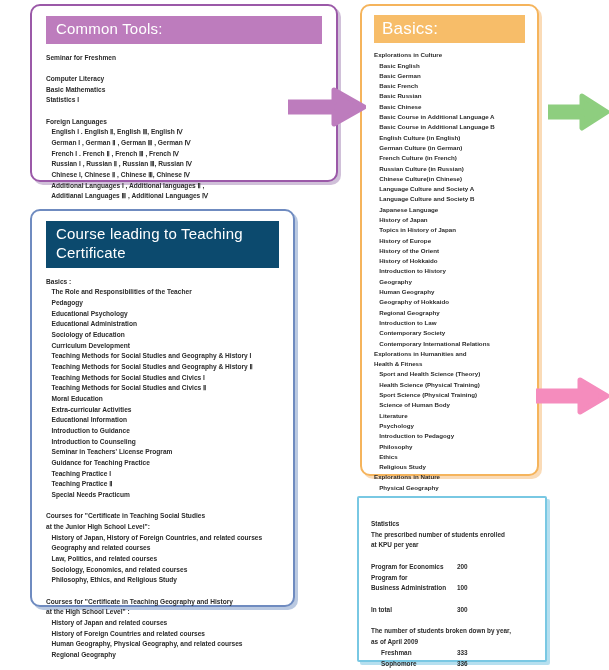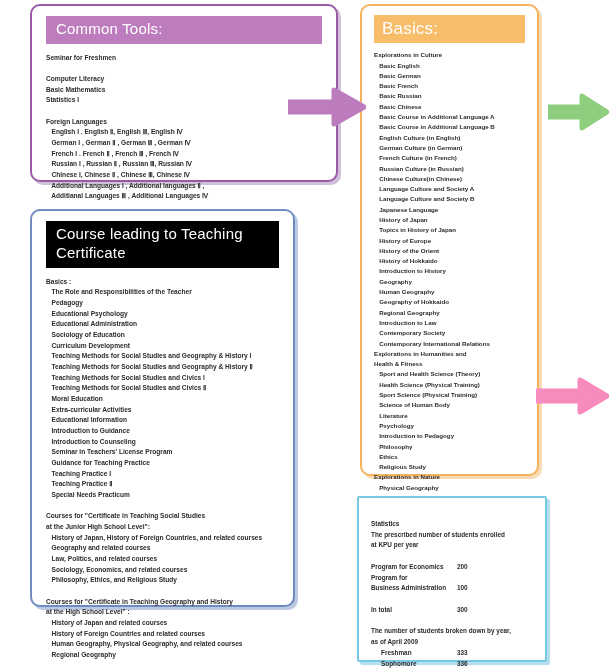--- a/index.html
+++ b/index.html
@@ -60,21 +60,21 @@
   
   #panel-teaching-certificate {
     left: 30px;
     top: 209px;
     width: 265px;
     height: 398px;
     border: 2px solid #6f8bc0;
     box-shadow: 3px 3px 0 0 rgba(140,165,205,0.6);
   }
   #panel-teaching-certificate .panel-head {
-    background: #000000;
+    background: #0c4a6e;
     margin: 10px 14px 0 14px;
   }
   #panel-teaching-certificate .panel-body {
     margin: 9px 0 0 14px;
   }
 
   
   #panel-basics {
     left: 360px;
     top: 4px;

